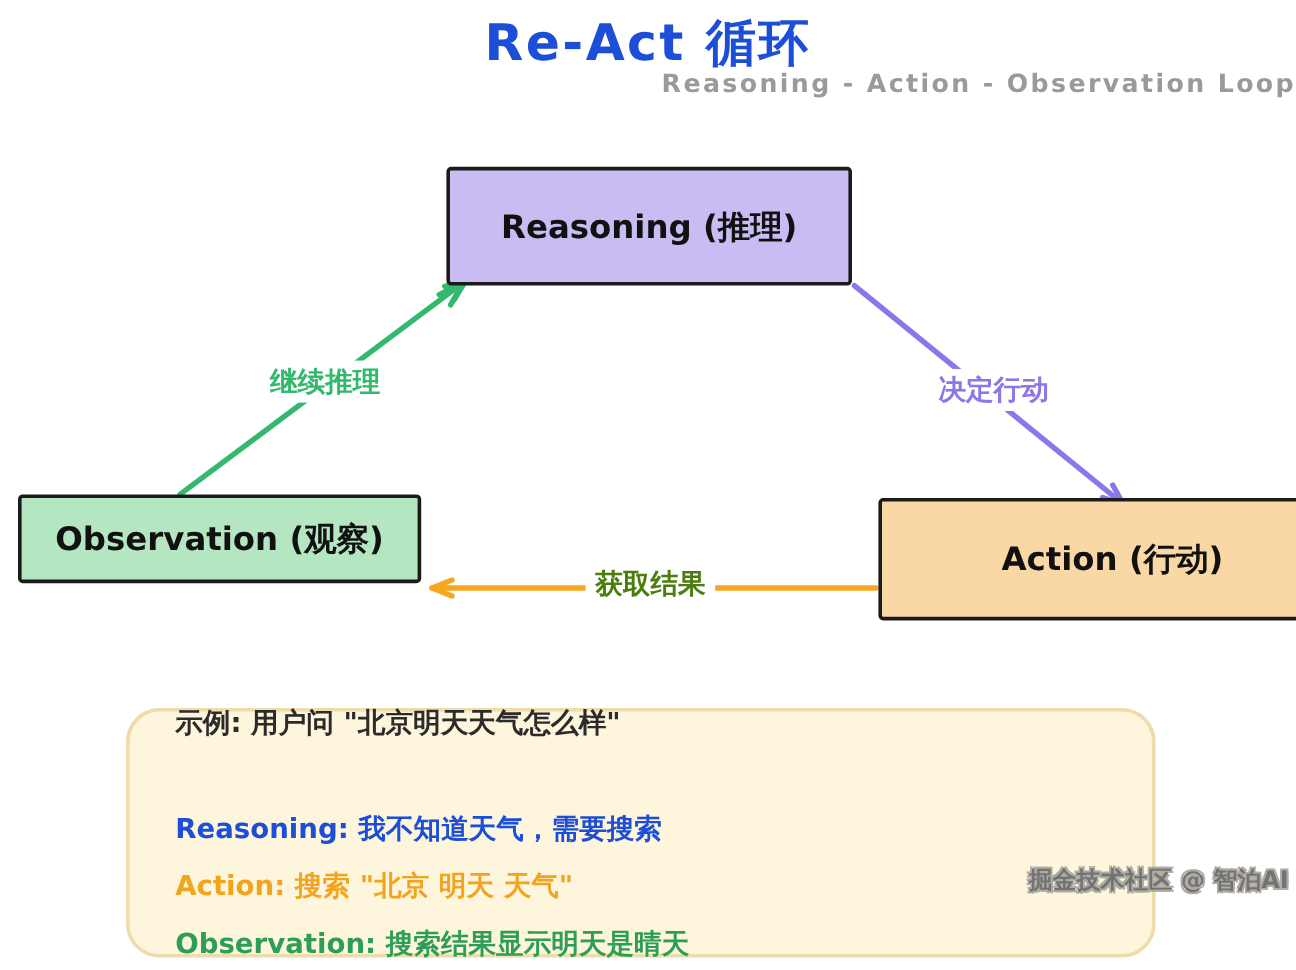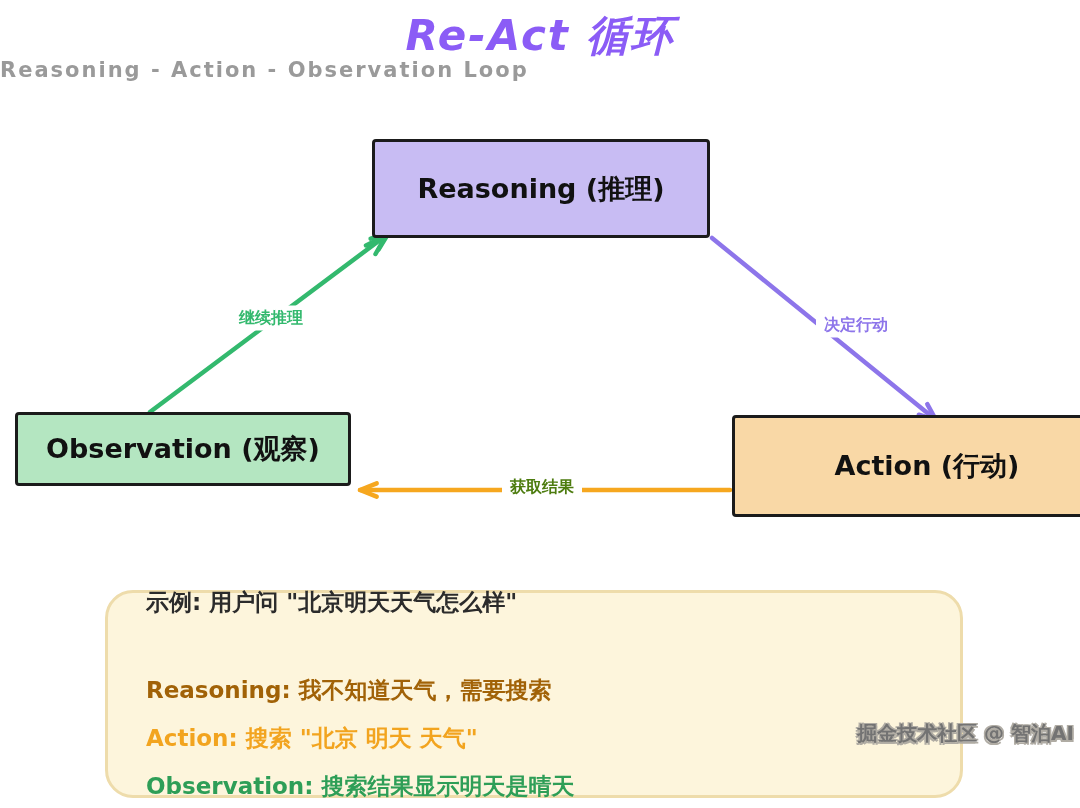--- a/index.html
+++ b/index.html
@@ -14,28 +14,27 @@
     overflow: hidden;
   }
 
   
   .title {
     position: absolute;
     top: 8px; left: 0; width: 100%;
     text-align: center;
     font-size: 42px;
     font-weight: bold;
-    color: #8b5cf6;
+    color: #1d4ed8;
     letter-spacing: 2px;
-    font-style: italic;
   }
   .subtitle {
     position: absolute;
     top: 58px; left: 0; width: 100%;
-    text-align: left;
+    text-align: right;
     font-size: 21px;
     font-weight: bold;
     color: #9a9a9a;
     letter-spacing: 2px;
   }
 
   
   .node {
     position: absolute;
     border: 3.5px solid #1b1b1b;
@@ -65,21 +64,21 @@
     stroke-linecap: round;
     stroke-linejoin: round;
   }
 
   
   .edge-label {
     position: absolute;
     transform: translate(-50%, -50%);
     background: #ffffff;
     padding: 2px 8px;
-    font-size: 16px;
+    font-size: 23px;
     font-weight: bold;
     z-index: 2;
     white-space: nowrap;
   }
   .label-continue { left: 271px; top: 318px; }
   .label-decide   { left: 828px; top: 325px; }
   .label-result   { left: 542px; top: 487px; }
 
   
   .example-box {
@@ -145,25 +144,25 @@
     <span>Reasoning (推理)</span>
   </div>
   <div class="node node-observation" style="background-color: rgb(180, 230, 193);">
     <span>Observation (观察)</span>
   </div>
   <div class="node node-action" style="background-color: rgb(249, 216, 166);">
     <span>Action (行动)</span>
   </div>
 
   <div class="edge-label label-continue" style="color: rgb(51, 185, 110);">继续推理</div>
-  <div class="edge-label label-decide" style="color: rgb(141, 117, 234); margin-left: 28px;">决定行动</div>
+  <div class="edge-label label-decide" style="color: rgb(141, 117, 234);">决定行动</div>
   <div class="edge-label label-result" style="color: #4d7c0f;">获取结果</div>
 
   <div class="example-box" style="background-color: rgb(253, 245, 220); border-color: rgb(238, 220, 171);">
     <div class="example-line" style="color: rgb(43, 43, 43);">示例: 用户问 "北京明天天气怎么样"</div>
-    <div class="example-line" style="color: #a16207; margin-top: 40px;">Reasoning: 我不知道天气，需要搜索</div>
+    <div class="example-line" style="color: #1d4ed8; margin-top: 40px;">Reasoning: 我不知道天气，需要搜索</div>
     <div class="example-line" style="color: rgb(242, 164, 31);">Action: 搜索 "北京 明天 天气"</div>
     <div class="example-line" style="color: rgb(46, 158, 87);">Observation: 搜索结果显示明天是晴天</div>
   </div>
 
   <div class="watermark">掘金技术社区 @ 智泊AI</div>
 
 </div>
 
 </body></html>

